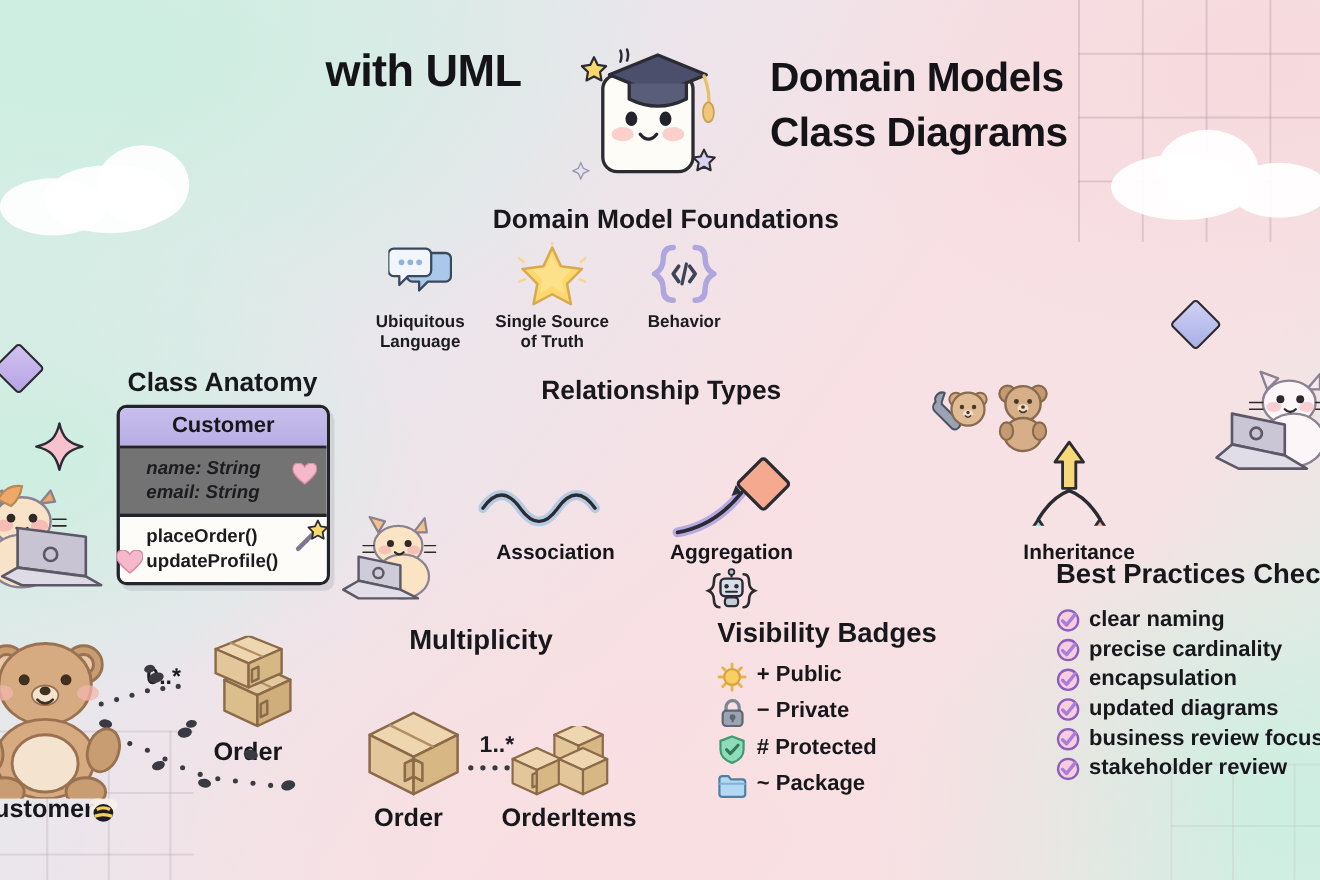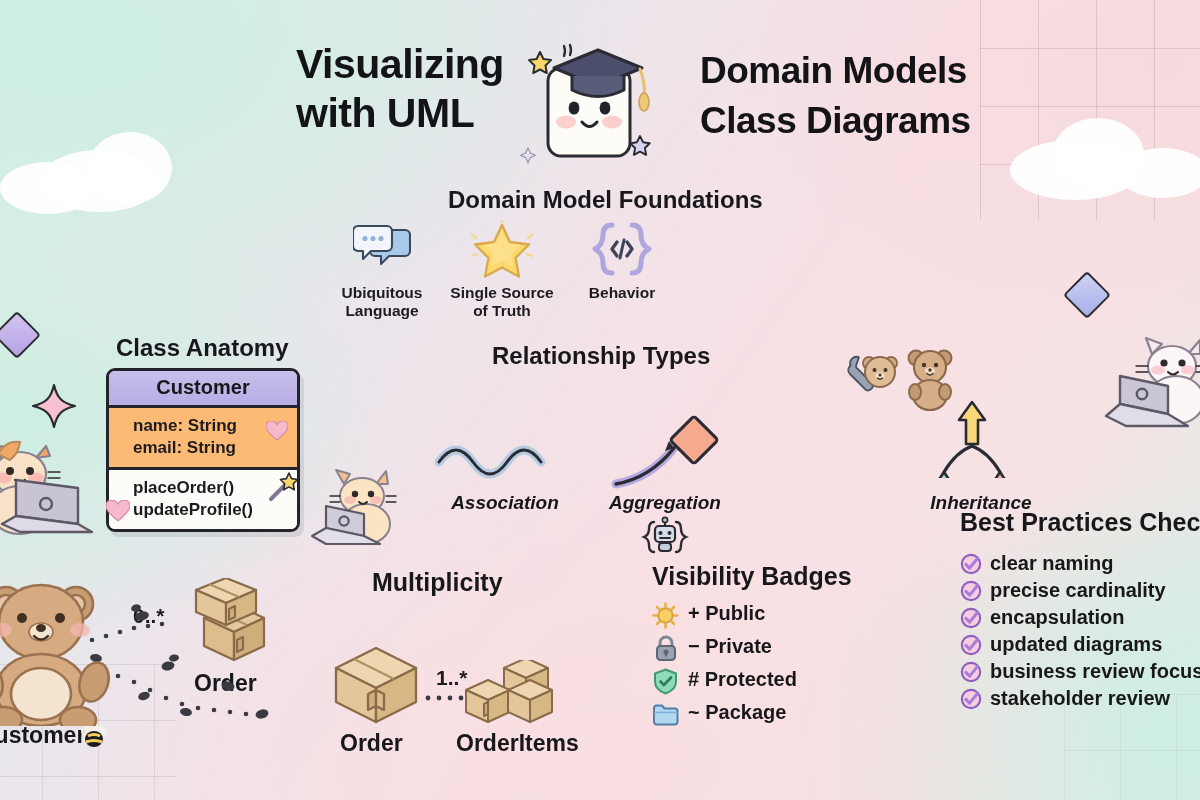--- a/index.html
+++ b/index.html
@@ -55,25 +55,25 @@
   .found-label { margin-top:4px; font-size:15.5px; font-weight:bold; color:#1b1b20; line-height:18px; }
 
   
   #class-box { position:absolute; left:106px; top:368px; width:194px;
      border:3px solid #23232c; border-radius:9px; overflow:hidden;
      background:#fdfcf7; box-shadow:4px 5px 0 rgba(80,70,90,.13); }
   #class-header { background:linear-gradient(180deg,#c8bfec 0%,#b8ade4 100%);
      border-bottom:3px solid #23232c; text-align:center;
      font-size:20px; font-weight:bold; color:#17171c; padding:5px 0 6px; }
   .class-sec { padding:7px 0 8px 24px; font-size:17px; font-weight:bold; color:#1b1b20; line-height:22px; }
-  #class-attrs { border-bottom:3px solid #23232c; background:#fdba74; }
+  #class-attrs { border-bottom:3px solid #23232c; background:#737373;font-style:italic; }
   #class-methods { background:#fdfcf8; }
 
   
-  #relationships { position:absolute; left:430px; top:390px; width:640px; height:120px;font-style:italic; }
+  #relationships { position:absolute; left:430px; top:390px; width:640px; height:120px; }
   .rel-item { position:absolute; text-align:center; width:150px; }
   .rel-glyph { height:78px; position:relative; }
   .rel-label { font-size:19px; font-weight:bold; color:#16161b; }
 
   
   .mult-label { position:absolute; font-size:23px; font-weight:bold; color:#17171c; }
   .mult-card  { position:absolute; font-size:21px; font-weight:bold; color:#1b1b20; }
   .box-emoji  { position:absolute; }
 
   
@@ -115,21 +115,20 @@
               background:linear-gradient(135deg,#d3c3f0,#b4a3e4);"></div>
   <div class="diamond-dec" style="left:1070px; top:278px; width:34px; height:34px;
               background:linear-gradient(135deg,#cfd2f4,#a8afe8);"></div>
 
   <svg class="art" style="left:30px; top:382px;" width="48" height="48" viewBox="0 0 48 48">
     <path d="M24 3 C27 16 32 21 45 24 C32 27 27 32 24 45 C21 32 16 27 3 24 C16 21 21 16 24 3 Z" fill="#f7c2cf" stroke="#2b2b33" stroke-width="2.2" stroke-linejoin="round"></path>
   </svg>
 </div>
 
 <div class="h-main" id="title-left">
-  <div>Visualizing</div>
   <div>with UML</div>
 </div>
 
 <div class="h-main" id="title-right">
   <div>Domain Models</div>
   <div>Class Diagrams</div>
 </div>
 
 <svg id="mascot" viewBox="0 0 150 130">
 

